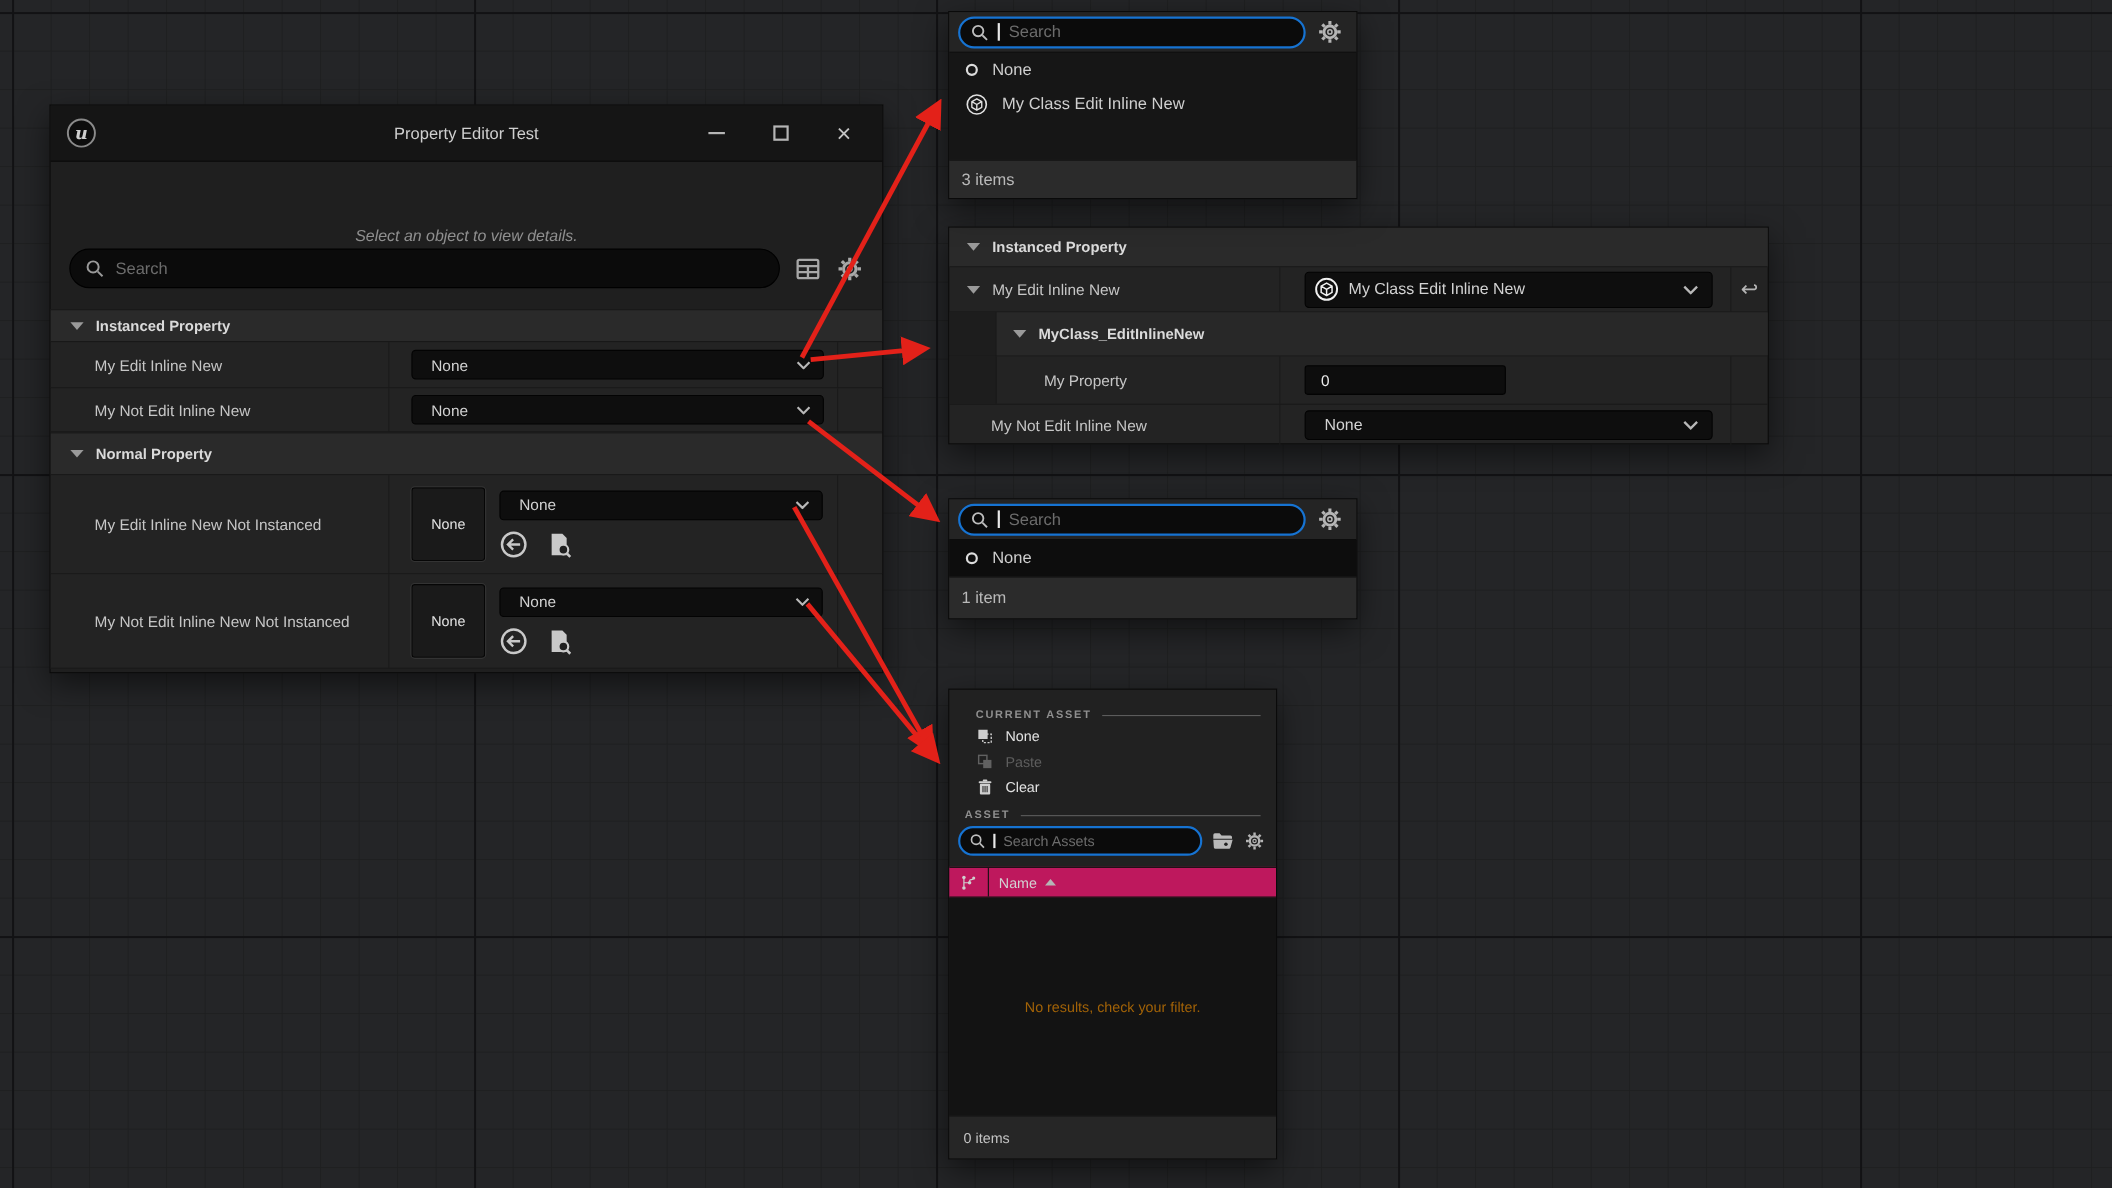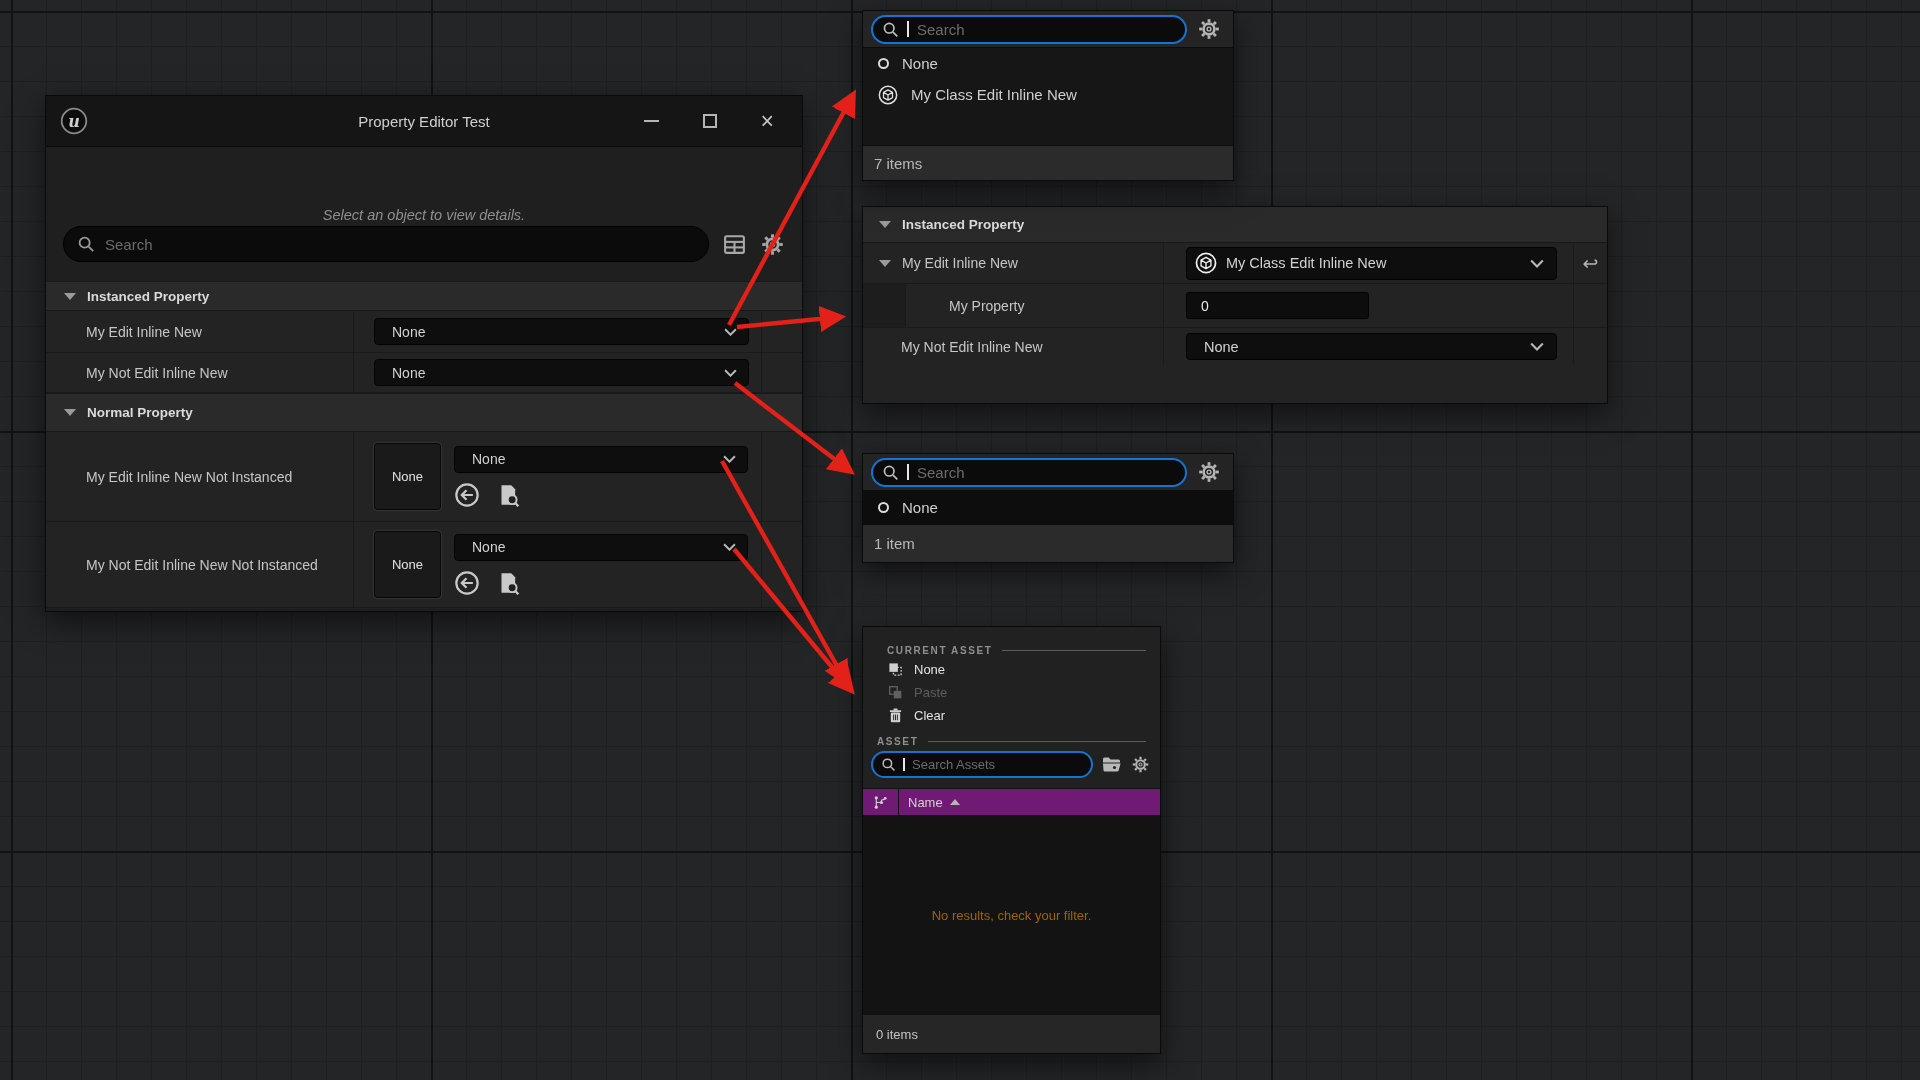--- a/index.html
+++ b/index.html
@@ -87,21 +87,21 @@
   
   #asset-picker { left:862px; top:626px; width:299px; height:428px; z-index:20; background:#212121; display:flex; flex-direction:column; }
   .sec-row { display:flex; align-items:center; padding:0 14px 0 24px; }
   .sec-lbl { font-size:10px; font-weight:bold; letter-spacing:1.6px; color:#8f8f8f; }
   .sec-line { flex:1; height:1px; background:#5c5c5c; margin-left:10px; }
   .am-item { height:23px; display:flex; align-items:center; padding-left:25px; gap:11px; font-size:13px; color:#e2e2e2; }
   .am-item.disabled { color:#5e5e5e; }
   .am-search { display:flex; align-items:center; padding:0 10px 0 8px; gap:9px; margin-top:3px; }
   .am-search .pill { height:27px; border-radius:14px; padding-left:8px; gap:7px; }
   .am-search .ph { font-size:13px; }
-  .am-header { height:28px; margin-top:10px; background:#701a75; border-top:1px solid #101010; border-bottom:1px solid #101010; display:flex; align-items:center; }
+  .am-header { height:28px; margin-top:10px; background:#be185d; border-top:1px solid #101010; border-bottom:1px solid #101010; display:flex; align-items:center; }
   .am-hicon { width:36px; height:100%; border-right:1px solid #101010; display:flex; align-items:center; justify-content:center; }
   .am-hname { padding-left:9px; font-size:13px; color:#d2d2d2; display:flex; align-items:center; gap:7px; }
   .sort-asc { width:0; height:0; border-left:5px solid transparent; border-right:5px solid transparent; border-bottom:6px solid #b5b5b5; }
   .am-list { flex:1; background:#131313; display:flex; align-items:center; justify-content:center; }
   .am-empty { font-size:13px; color:#a16207; }
   .am-footer { height:39px; background:#262626; border-top:1px solid #101010; display:flex; align-items:center; padding-left:13px; font-size:13px; color:#c4c4c4; }
   
   .icn { flex:0 0 auto; display:block; }
   svg text { font-family:"DejaVu Serif", serif; }
   #arrows { position:absolute; left:0; top:0; z-index:40; pointer-events:none; }
@@ -284,21 +284,21 @@
       <span>None</span>
     </div>
     <div class="menu-item">
       <svg class="icn" width="20" height="20" viewBox="0 0 24 24">
         <circle cx="12" cy="12" r="10.4" fill="none" stroke="#e0e0e0" stroke-width="1.8"></circle>
         <path d="M12 5.8 17.4 8.9v6.2L12 18.2 6.6 15.1V8.9zM6.6 8.9 12 12l5.4-3.1M12 12v6.2" fill="none" stroke="#e0e0e0" stroke-width="1.5" stroke-linejoin="round"></path>
       </svg>
       <span>My Class Edit Inline New</span>
     </div>
   </div>
-  <div class="menu-footer">7 items</div>
+  <div class="menu-footer">3 items</div>
 </div>
 
 <div class="panel" id="details-panel">
   <div class="dp-head">
     <div class="tri"></div>
     <div class="lbl">Instanced Property</div>
   </div>
 
   <div class="dp-row" style="height:41px;">
     <div class="dp-name">
@@ -315,20 +315,27 @@
         <svg class="chev icn" width="14" height="9" viewBox="0 0 12 7">
             <path d="M1 1l5 5 5-5" fill="none" stroke="#b8b8b8" stroke-width="1.8"></path>
           </svg>
       </div>
     </div>
     <div class="dp-gutter">
       <span class="revert">↩</span>
     </div>
   </div>
 
+  <div class="dp-sub">
+    <div class="indent"></div>
+    <div class="dp-subband">
+      <div class="tri"></div>
+      <div class="lbl">MyClass_EditInlineNew</div>
+    </div>
+  </div>
 
   <div class="dp-row" style="height:44px;">
     <div class="indent"></div>
     <div class="dp-name" style="width:258px; padding-left:43px;">
       <span>My Property</span>
     </div>
     <div class="dp-val">
       <div class="numbox">0</div>
     </div>
     <div class="dp-gutter"></div>

